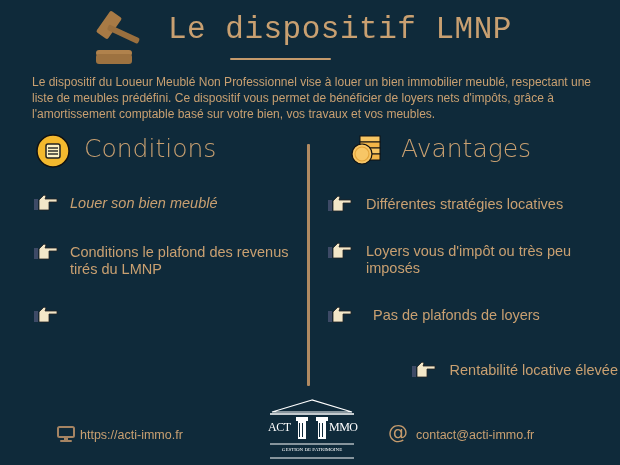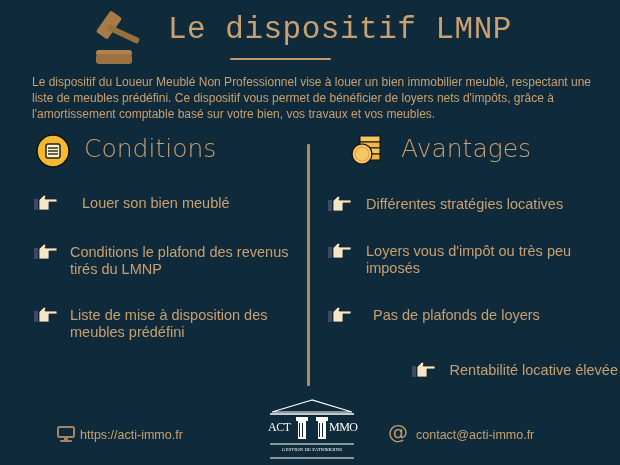--- a/index.html
+++ b/index.html
@@ -99,35 +99,34 @@
 </svg>
 <div class="abs section-title" style="left:401px;top:134px;">Avantages</div>
 
 <div class="abs divider"></div>
 
 <div class="abs item" style="left:34px;top:195px;width:270px;">
   <svg class="hand" viewBox="0 0 24 18">
     <rect x="0" y="5" width="4" height="11" fill="#3d4a66"></rect>
     <path d="M5 6 L10 1 L12 2 L11 5 L23 5 L23 8 L15 8 L15 16 L5 16 Z" fill="#f3e7c8" stroke="#222" stroke-width="0.8"></path>
   </svg>
-  <span class="item-text" style="margin-left:24px;">Louer son bien meublé</span>
+  <span class="item-text" style="margin-left:12px;font-style:italic;">Louer son bien meublé</span>
 </div>
 <div class="abs item" style="left:34px;top:244px;width:270px;">
   <svg class="hand" viewBox="0 0 24 18">
     <rect x="0" y="5" width="4" height="11" fill="#3d4a66"></rect>
     <path d="M5 6 L10 1 L12 2 L11 5 L23 5 L23 8 L15 8 L15 16 L5 16 Z" fill="#f3e7c8" stroke="#222" stroke-width="0.8"></path>
   </svg>
   <span class="item-text" style="margin-left:12px;width:230px;">Conditions le plafond des revenus tirés du LMNP</span>
 </div>
 <div class="abs item" style="left:34px;top:307px;width:270px;">
   <svg class="hand" viewBox="0 0 24 18">
     <rect x="0" y="5" width="4" height="11" fill="#3d4a66"></rect>
     <path d="M5 6 L10 1 L12 2 L11 5 L23 5 L23 8 L15 8 L15 16 L5 16 Z" fill="#f3e7c8" stroke="#222" stroke-width="0.8"></path>
   </svg>
-  <span class="item-text" style="margin-left:12px;width:215px;">Liste de mise à disposition des meubles prédéfini</span>
 </div>
 
 <div class="abs item" style="left:328px;top:196px;width:290px;">
   <svg class="hand" viewBox="0 0 24 18">
     <rect x="0" y="5" width="4" height="11" fill="#3d4a66"></rect>
     <path d="M5 6 L10 1 L12 2 L11 5 L23 5 L23 8 L15 8 L15 16 L5 16 Z" fill="#f3e7c8" stroke="#222" stroke-width="0.8"></path>
   </svg>
   <span class="item-text" style="margin-left:14px;">Différentes stratégies locatives</span>
 </div>
 <div class="abs item" style="left:328px;top:243px;width:290px;">

